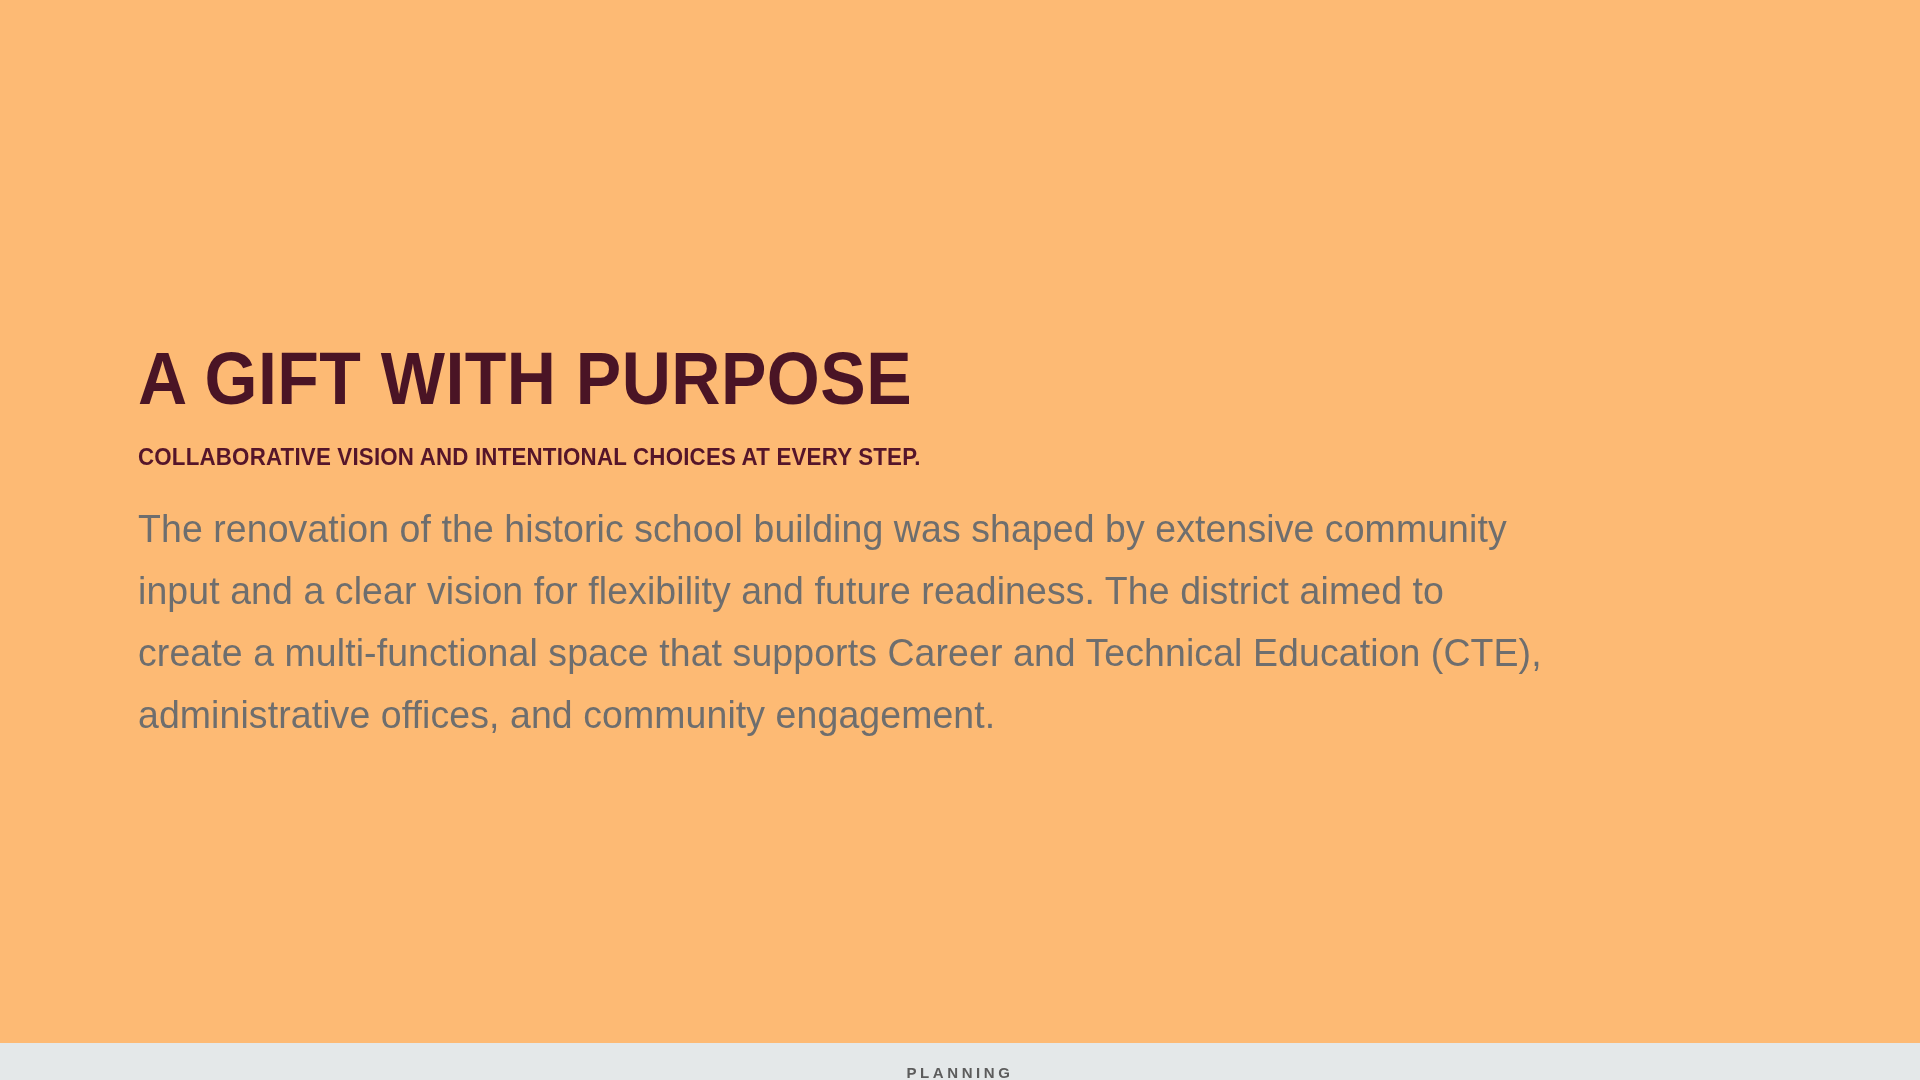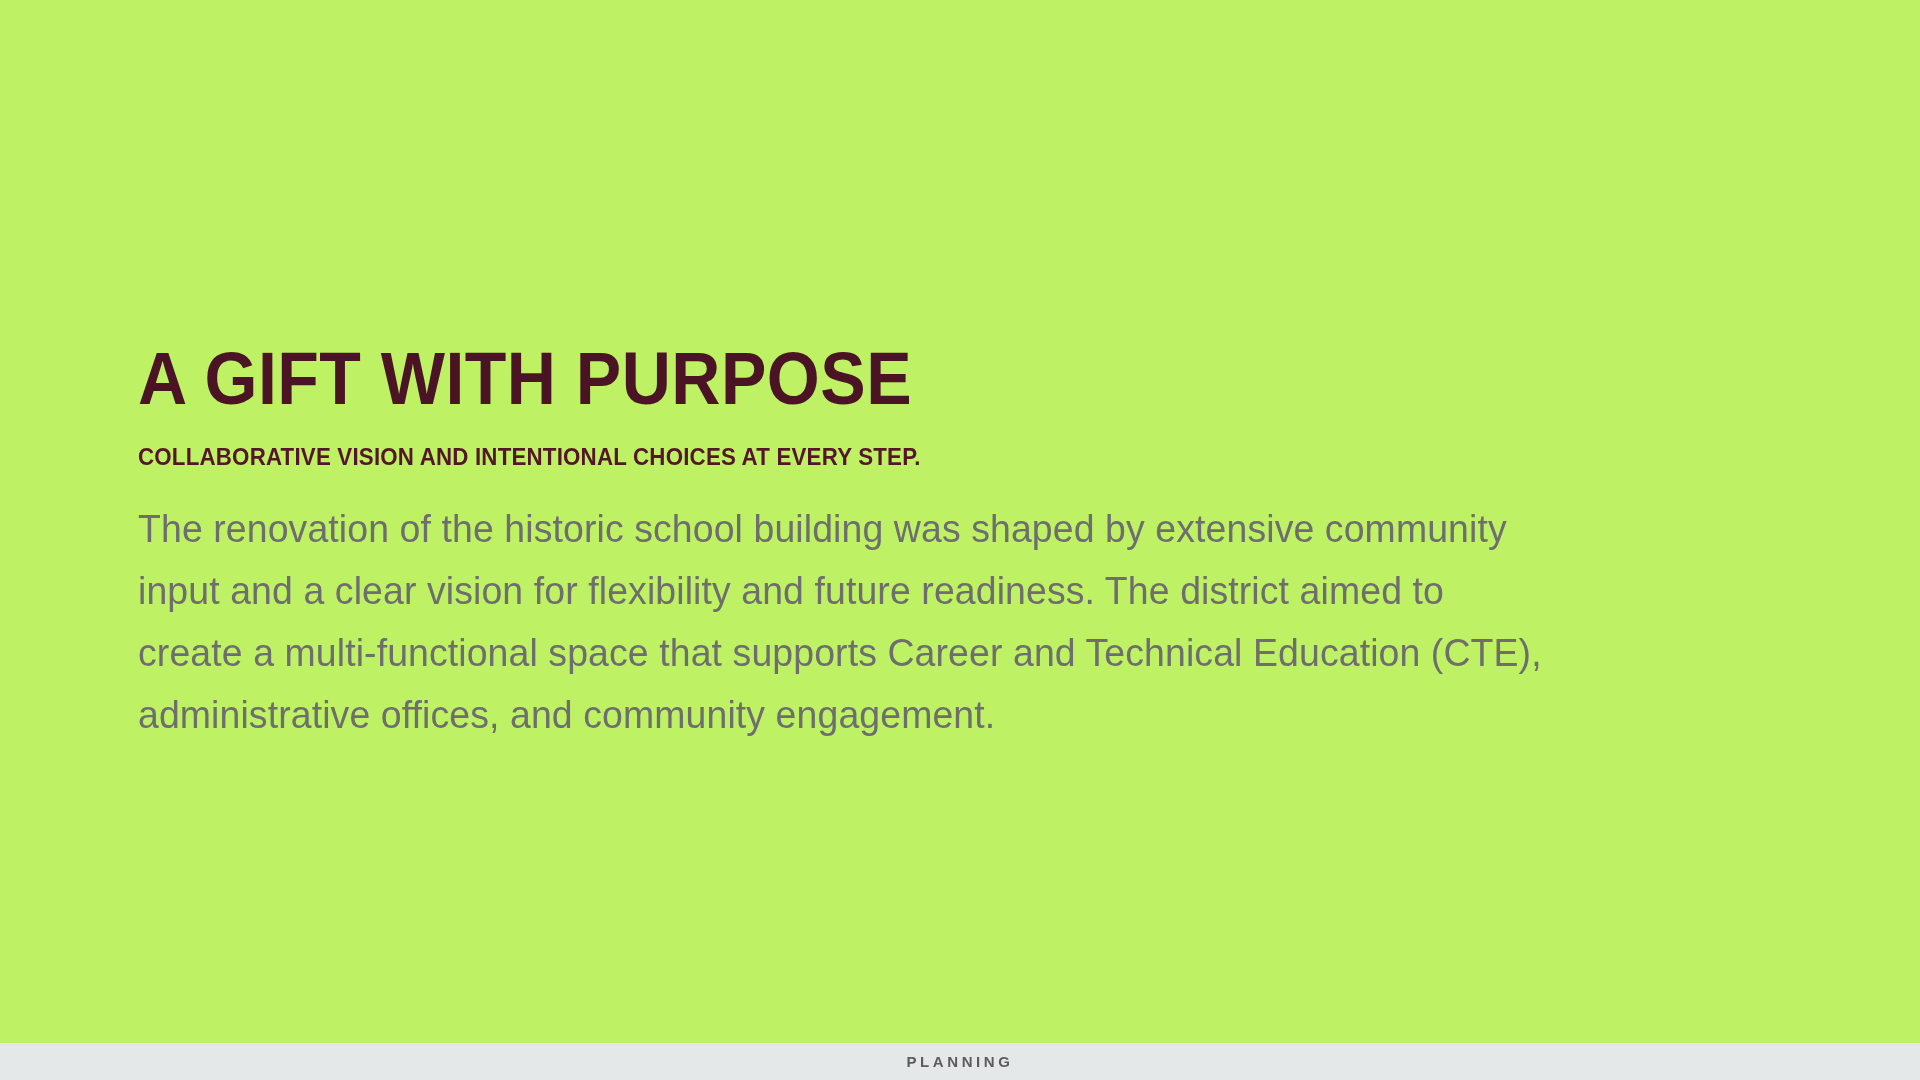--- a/index.html
+++ b/index.html
@@ -13,21 +13,21 @@
     overflow: hidden;
     background: #dedede;
     font-family: "Liberation Sans", sans-serif;
     -webkit-font-smoothing: antialiased;
   }
 
   .slide {
     position: relative;
     width: 1920px;
     height: 1080px;
-    background: #bef264;
+    background: #fdba74;
     box-sizing: border-box;
   }
 
   
   .content {
     position: absolute;
     left: 138px;
     top: 340px;
     width: 1640px;
   }
@@ -80,21 +80,21 @@
 
   
   .footer {
     position: absolute;
     left: 0;
     right: 0;
     bottom: 0;
     height: 37px;
     background: #e4e8e9;
     display: flex;
-    align-items: center;
+    align-items: flex-end;
     justify-content: center;
   }
 
   .footer-label {
     color: #5c5c5c;
     font-family: "Liberation Sans", sans-serif;
     font-weight: bold;
     font-size: 15px;
     letter-spacing: 3.6px;
     text-transform: uppercase;

